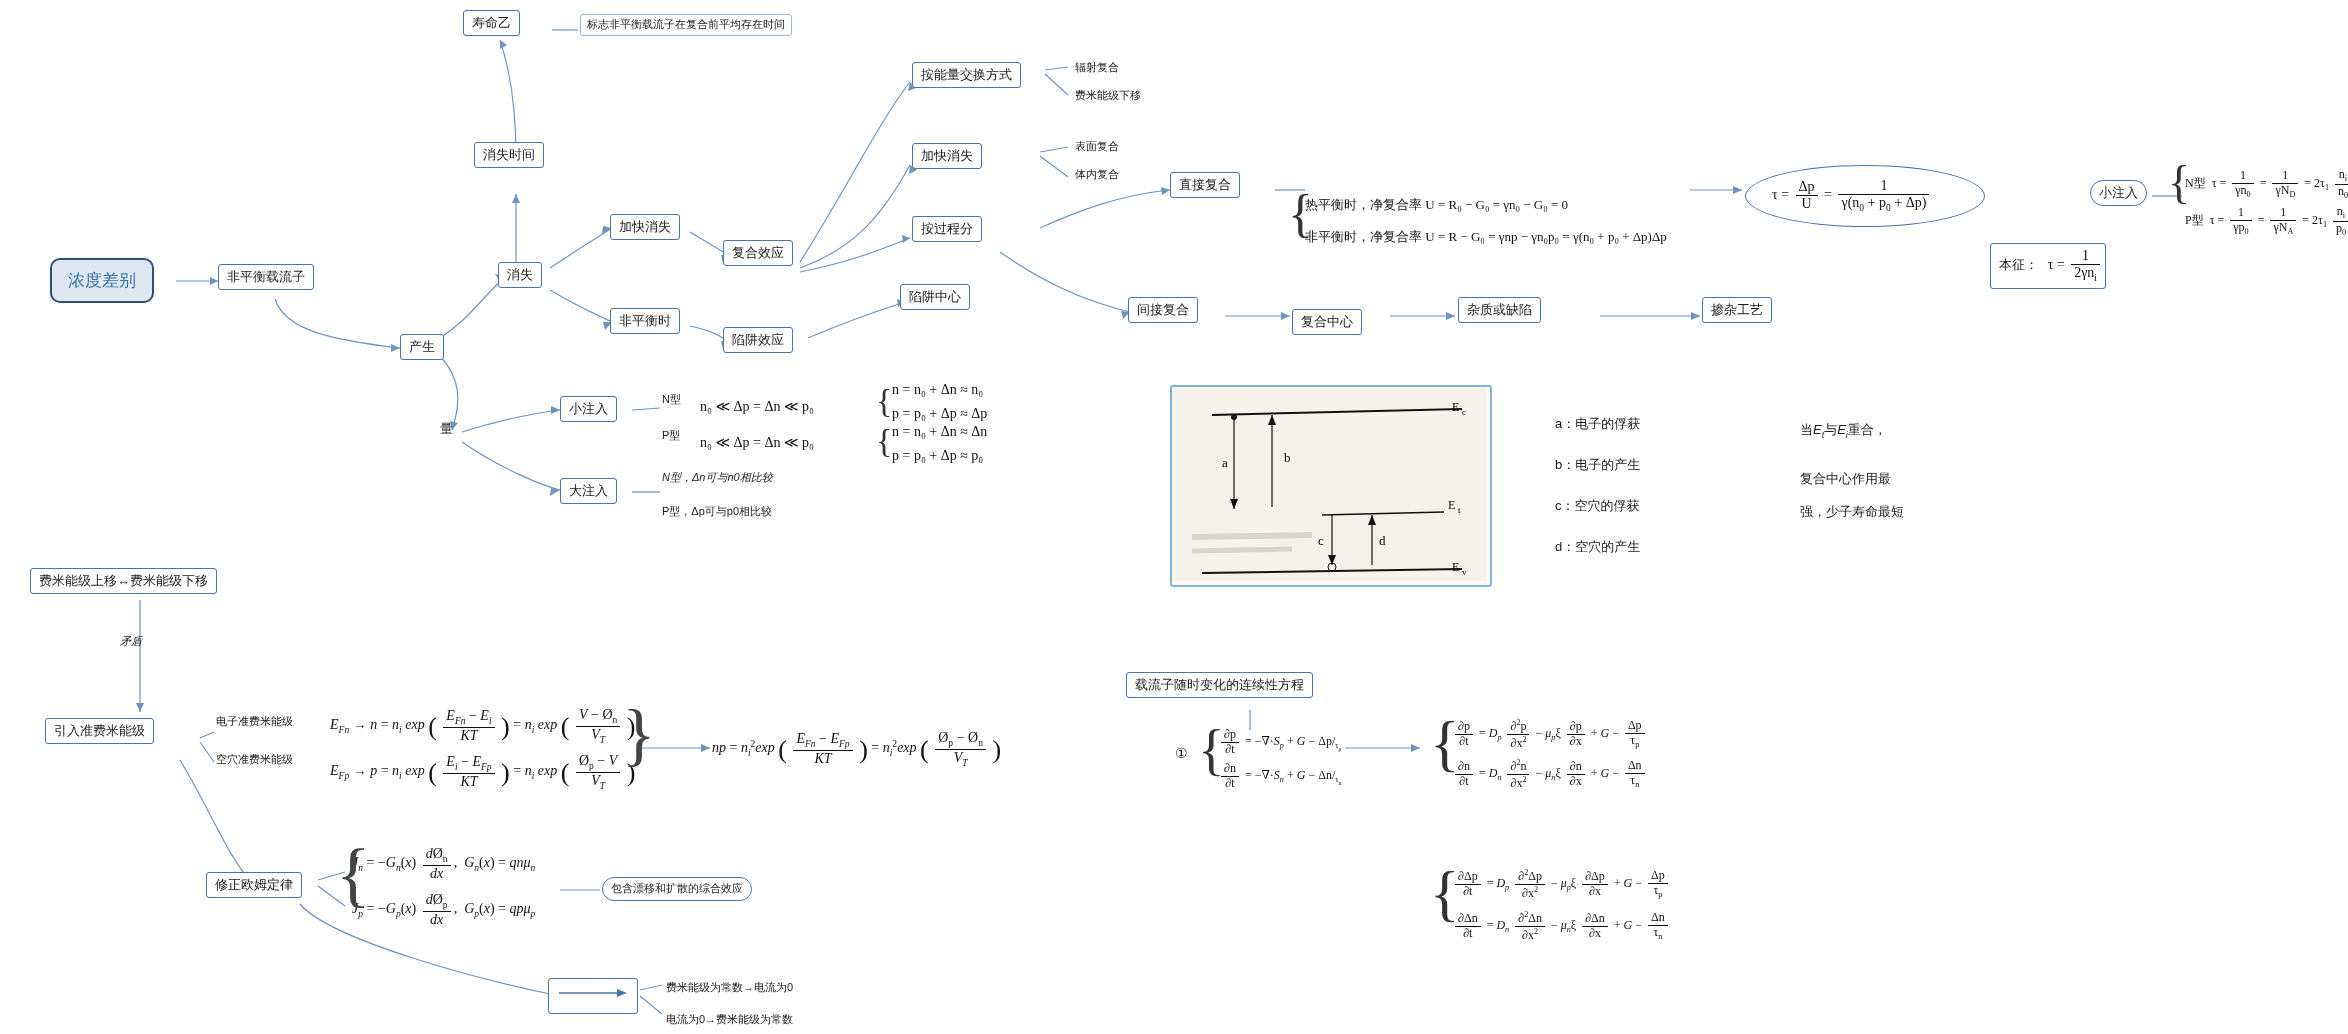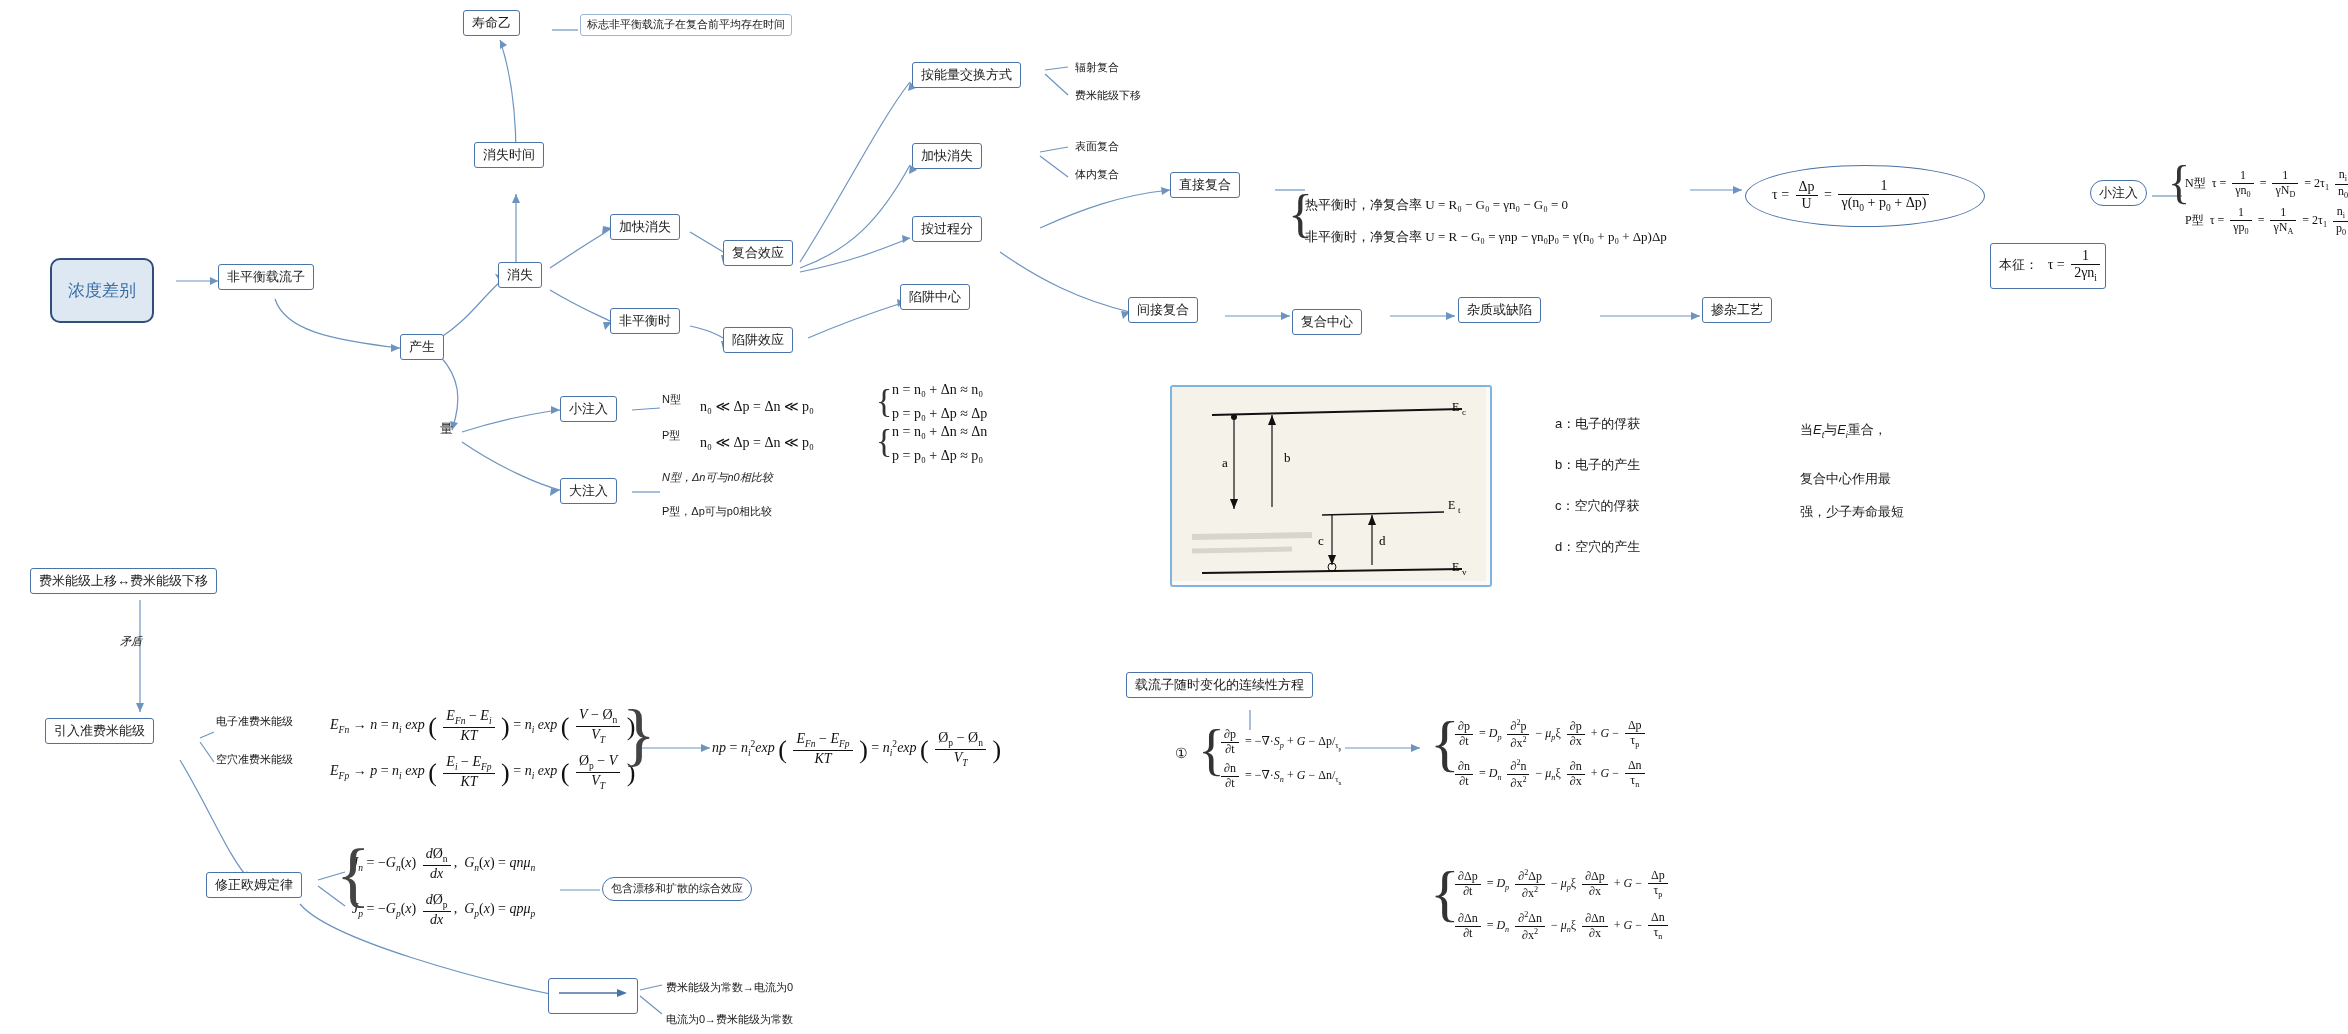--- a/index.html
+++ b/index.html
@@ -5,21 +5,21 @@
   html,body{margin:0;padding:0;background:#ffffff;}
   body{width:2348px;height:1034px;position:relative;overflow:hidden;
        font-family:"Liberation Sans","DejaVu Sans",sans-serif;color:#1a1a1a;}
   #canvas{position:absolute;left:0;top:0;width:2348px;height:1034px;}
   svg#wires{position:absolute;left:0;top:0;width:2348px;height:1034px;pointer-events:none;}
   .node{position:absolute;box-sizing:border-box;border:1px solid #4a73a8;
         background:#ffffff;border-radius:3px;padding:4px 8px;
         font-size:13px;line-height:1.25;color:#1a1a1a;white-space:nowrap;}
   .node.round{border-radius:14px;}
   .root{background:#dde8f3;border:2px solid #2f4f7a;border-radius:10px;
-        color:#3b6ea5;font-size:17px;padding:20px 16px;}
+        color:#3b6ea5;font-size:17px;padding:10px 16px;}
   .plain{border:none;background:transparent;padding:0;}
   .txt{position:absolute;font-size:13px;white-space:nowrap;color:#1a1a1a;}
   .mth{position:absolute;font-family:"Liberation Serif","DejaVu Serif",serif;
        font-size:14px;white-space:nowrap;color:#111;}
   .mth i{font-style:italic;}
   .sm{font-size:11px;}
   .md{font-size:12px;}
   .photo{position:absolute;border:2px solid #7fb3e0;background:#fbfaf6;border-radius:3px;}
   .brace{position:absolute;font-family:"Liberation Serif",serif;color:#333;}
   sub{font-size:.68em;}

